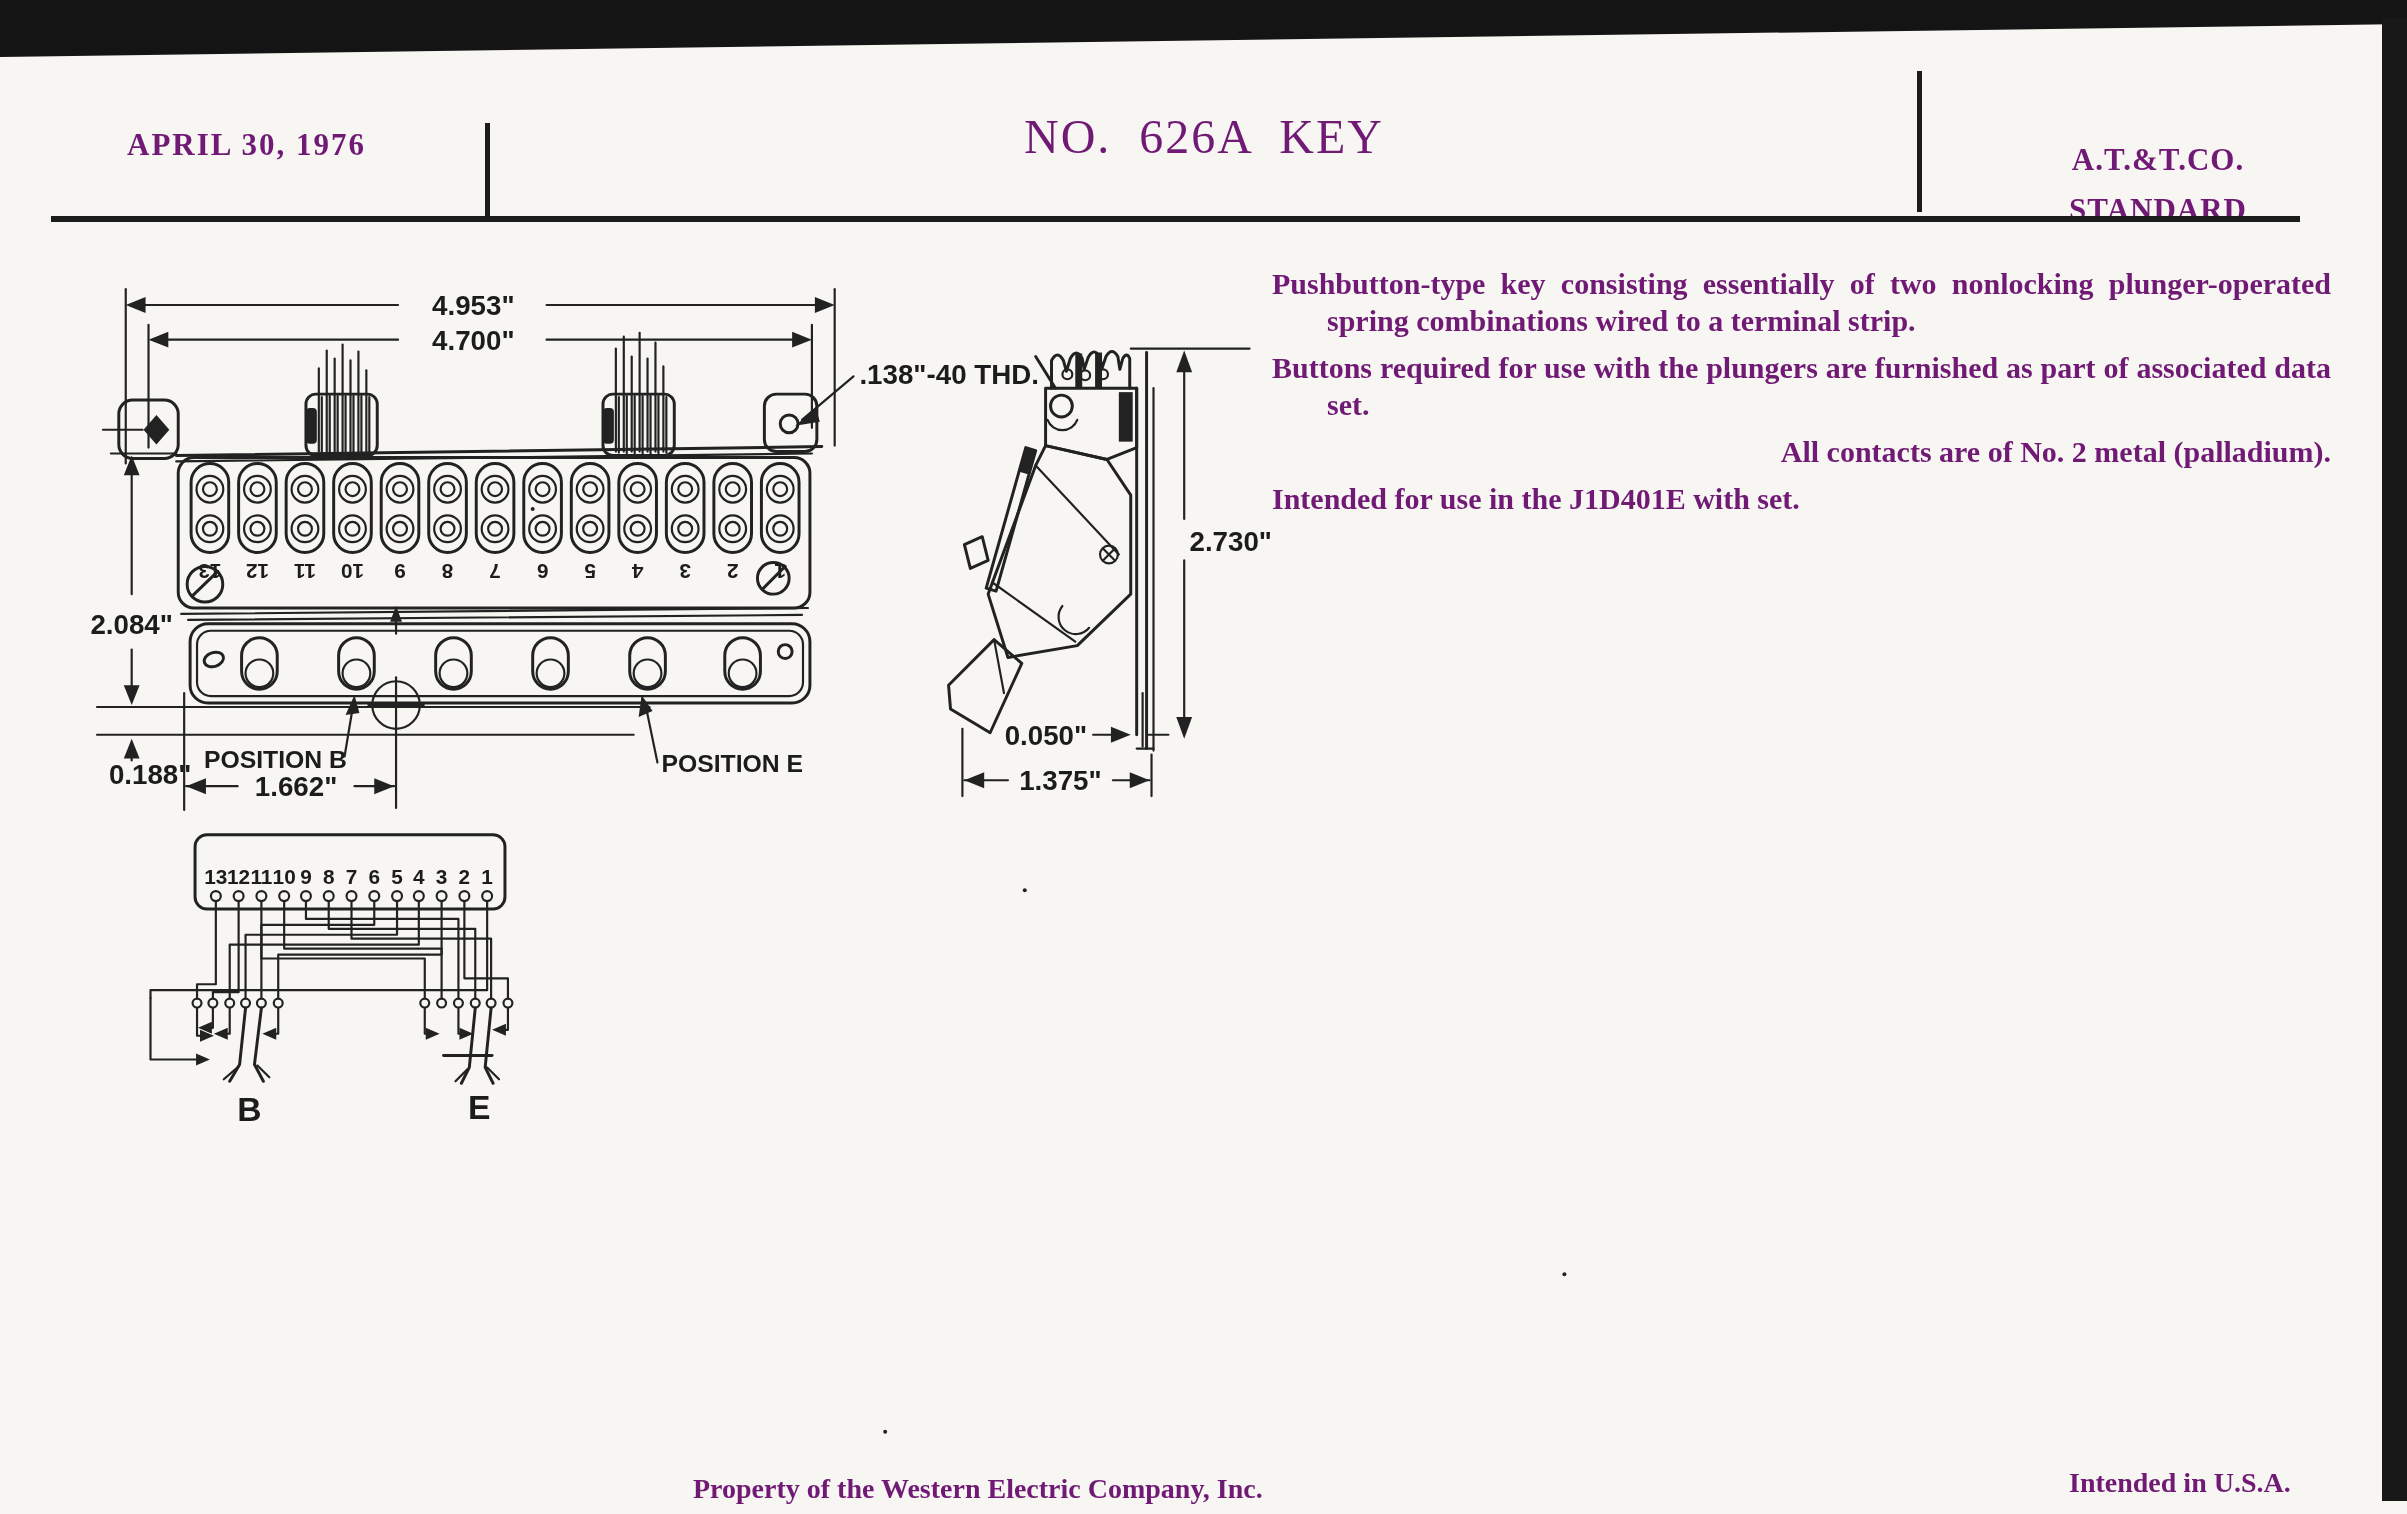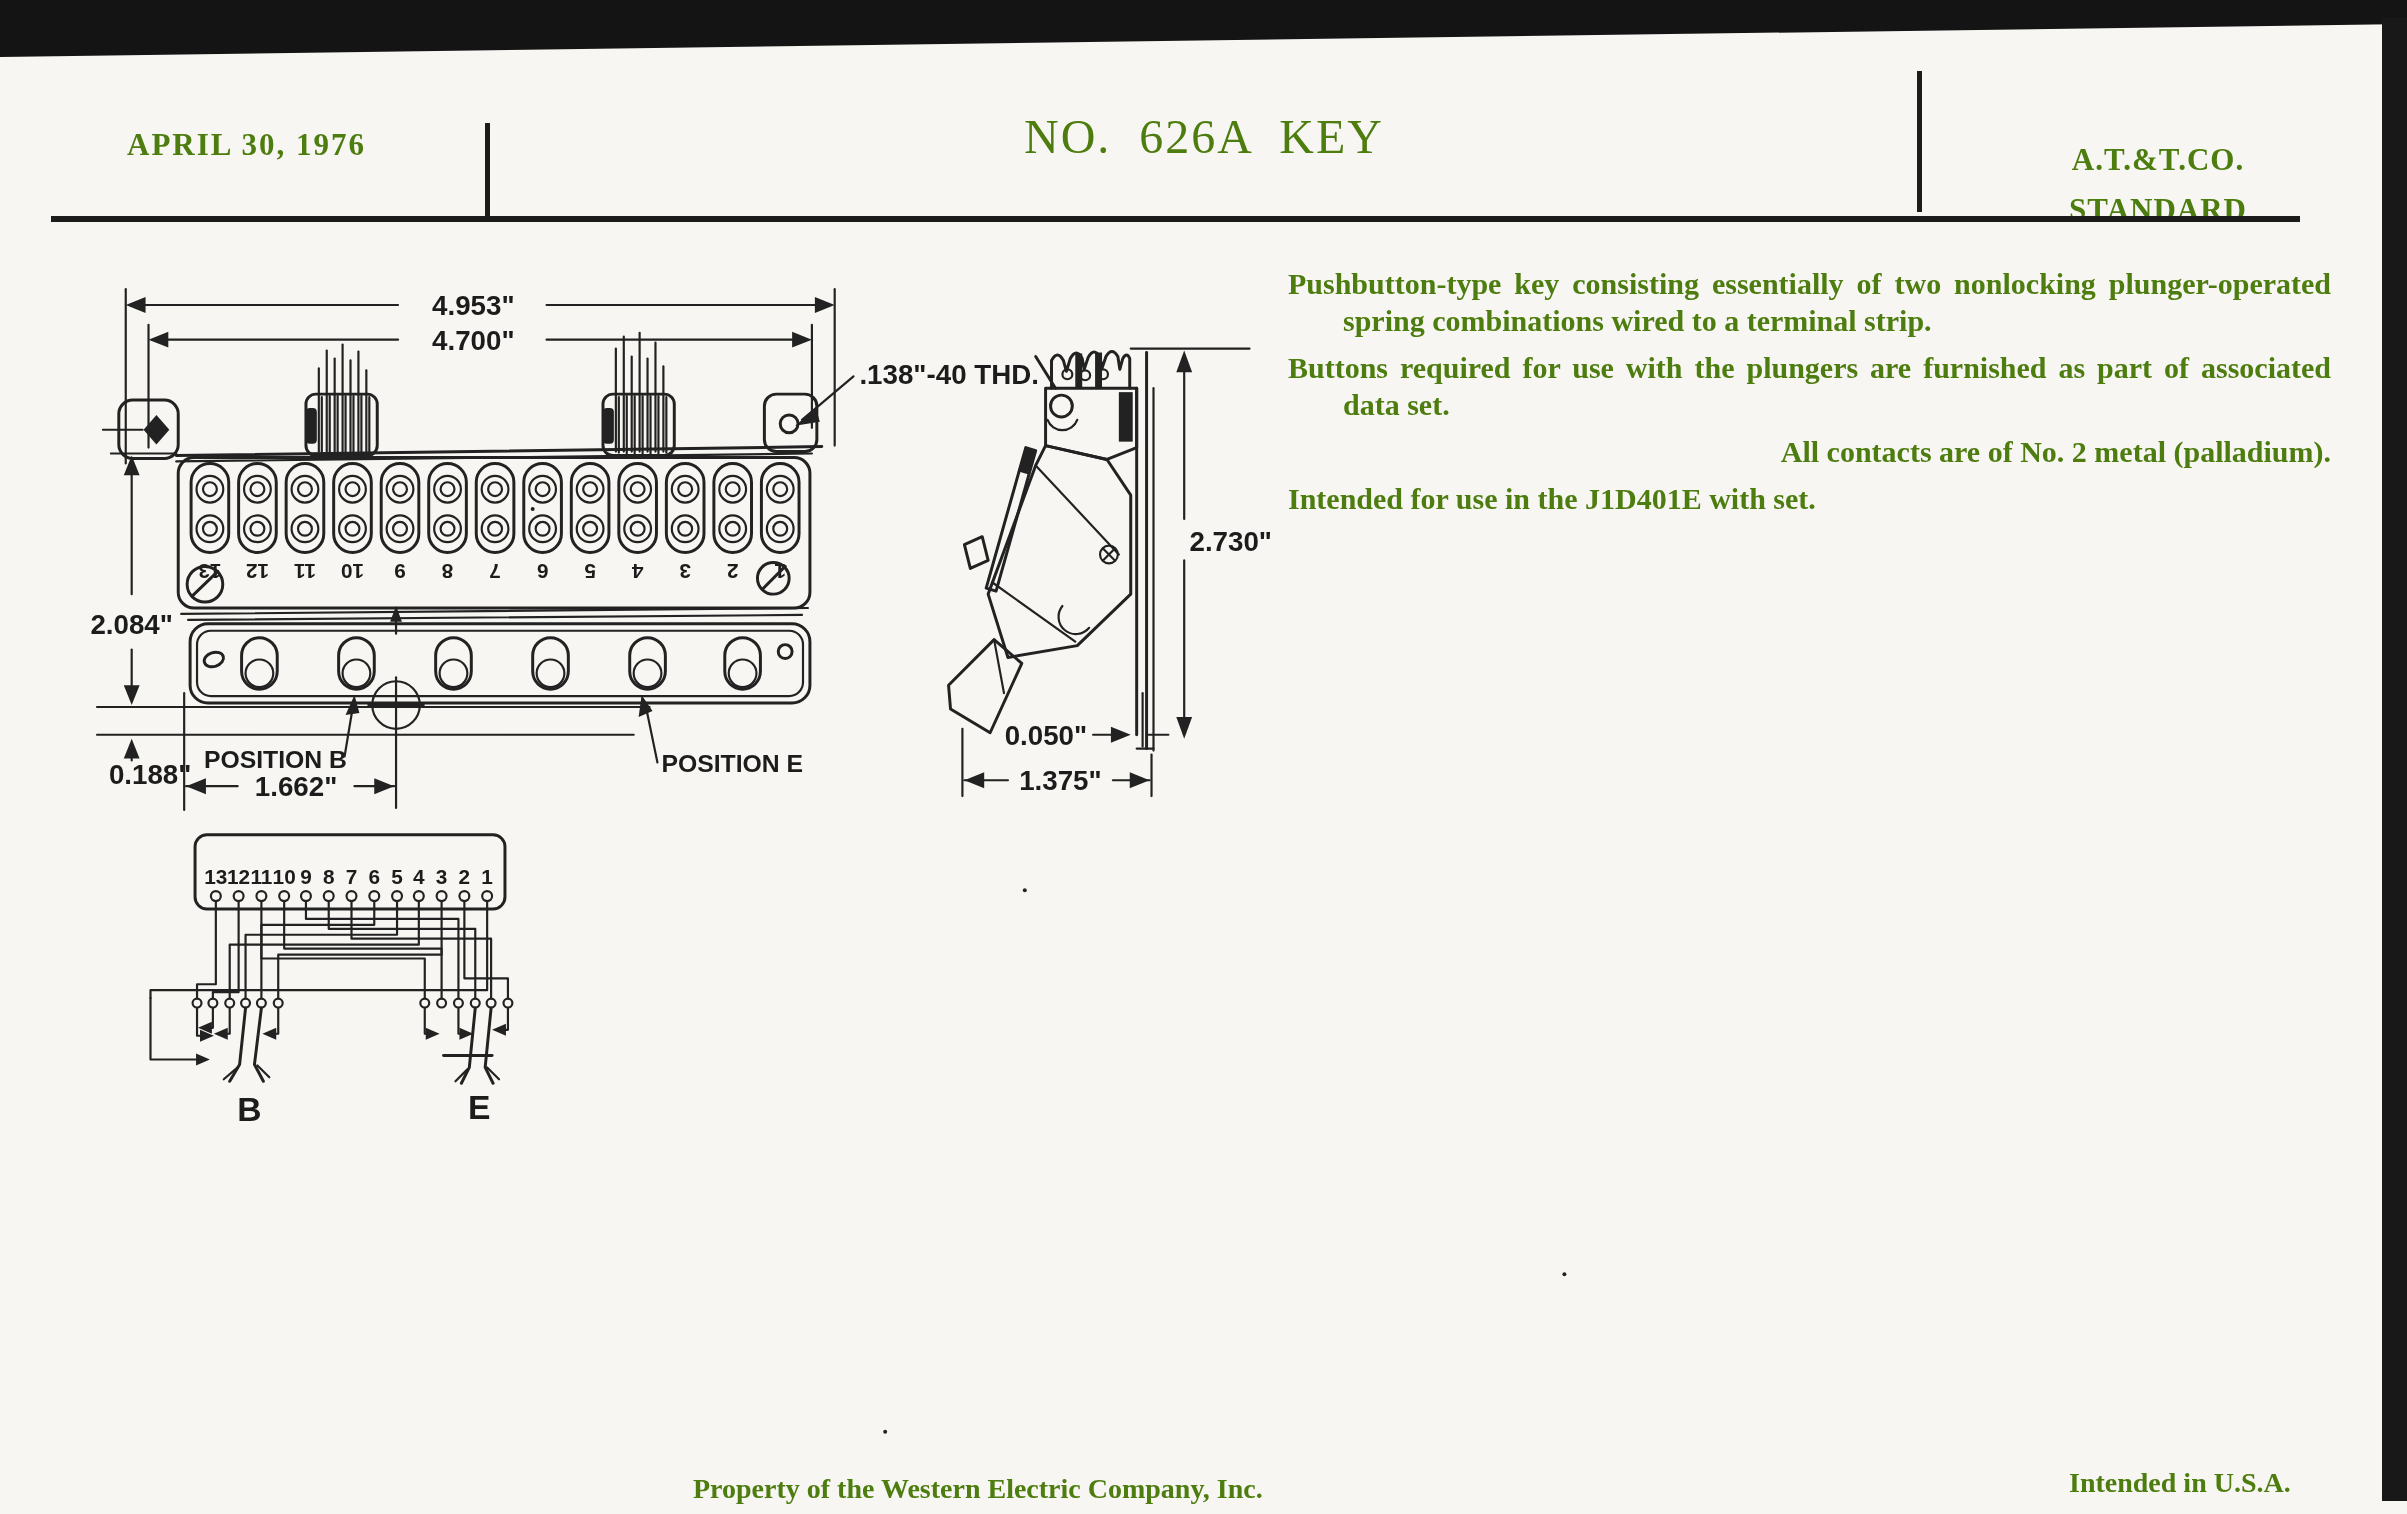--- a/index.html
+++ b/index.html
@@ -1,35 +1,35 @@
 <!DOCTYPE html>
 <html><head>
 <meta charset="utf-8">
 <style>
   html,body{margin:0;padding:0;background:#0c0c0c;}
   #page{position:relative;width:2408px;height:1515px;background:#f7f6f2;overflow:hidden;
-        font-family:"Liberation Serif",serif;color:#4d7c0f;}
+        font-family:"Liberation Serif",serif;color:#701a75;}
   
   #scan-top{position:absolute;left:0;top:0;width:2408px;height:59px;background:#141414;
             clip-path:polygon(0 0,2408px 0,2408px 24px,0 57px);}
   #scan-right{position:absolute;left:2382px;top:18px;width:26px;height:1483px;background:#181818;}
   
   .hdr-date{position:absolute;left:127px;top:127px;font-size:31px;font-weight:bold;letter-spacing:2px;}
   .hdr-title{position:absolute;left:487px;top:109px;width:1434px;text-align:center;
              font-size:48px;font-weight:normal;letter-spacing:2px;word-spacing:14px;}
   .hdr-std{position:absolute;left:1975px;top:91px;width:366px;text-align:center;
            font-size:31px;font-weight:bold;line-height:50px;letter-spacing:1px;margin-top:44px;}
   .vrule{position:absolute;width:5px;background:#1c1c1c;}
   #vrule-left{left:485px;top:123px;height:99px;}
   #vrule-right{left:1917px;top:71px;height:141px;}
   #hrule{position:absolute;left:51px;top:216px;width:2249px;height:6px;background:#1c1c1c;}
   
   #desc{position:absolute;left:1272px;top:265px;width:1059px;font-size:30px;font-weight:bold;
         line-height:37px;}
-  #desc p{margin:0 0 10px 16px;padding-left:55px;text-indent:-55px;text-align:justify;}
+  #desc p{margin:0 0 10px 0;padding-left:55px;text-indent:-55px;text-align:justify;}
   #desc p:last-child{text-align:left;}
   #desc p:nth-child(3){text-align:right;}
   
   .foot-center{position:absolute;left:693px;top:1473px;width:1040px;text-align:left;
                font-size:28px;font-weight:bold;}
   .foot-right{position:absolute;left:2069px;top:1467px;width:248px;text-align:left;
               font-size:28px;font-weight:bold;}
   
   #drawing{position:absolute;left:0;top:0;}
   .ink{stroke:#222;stroke-width:3;fill:none;stroke-linecap:round;stroke-linejoin:round;}

